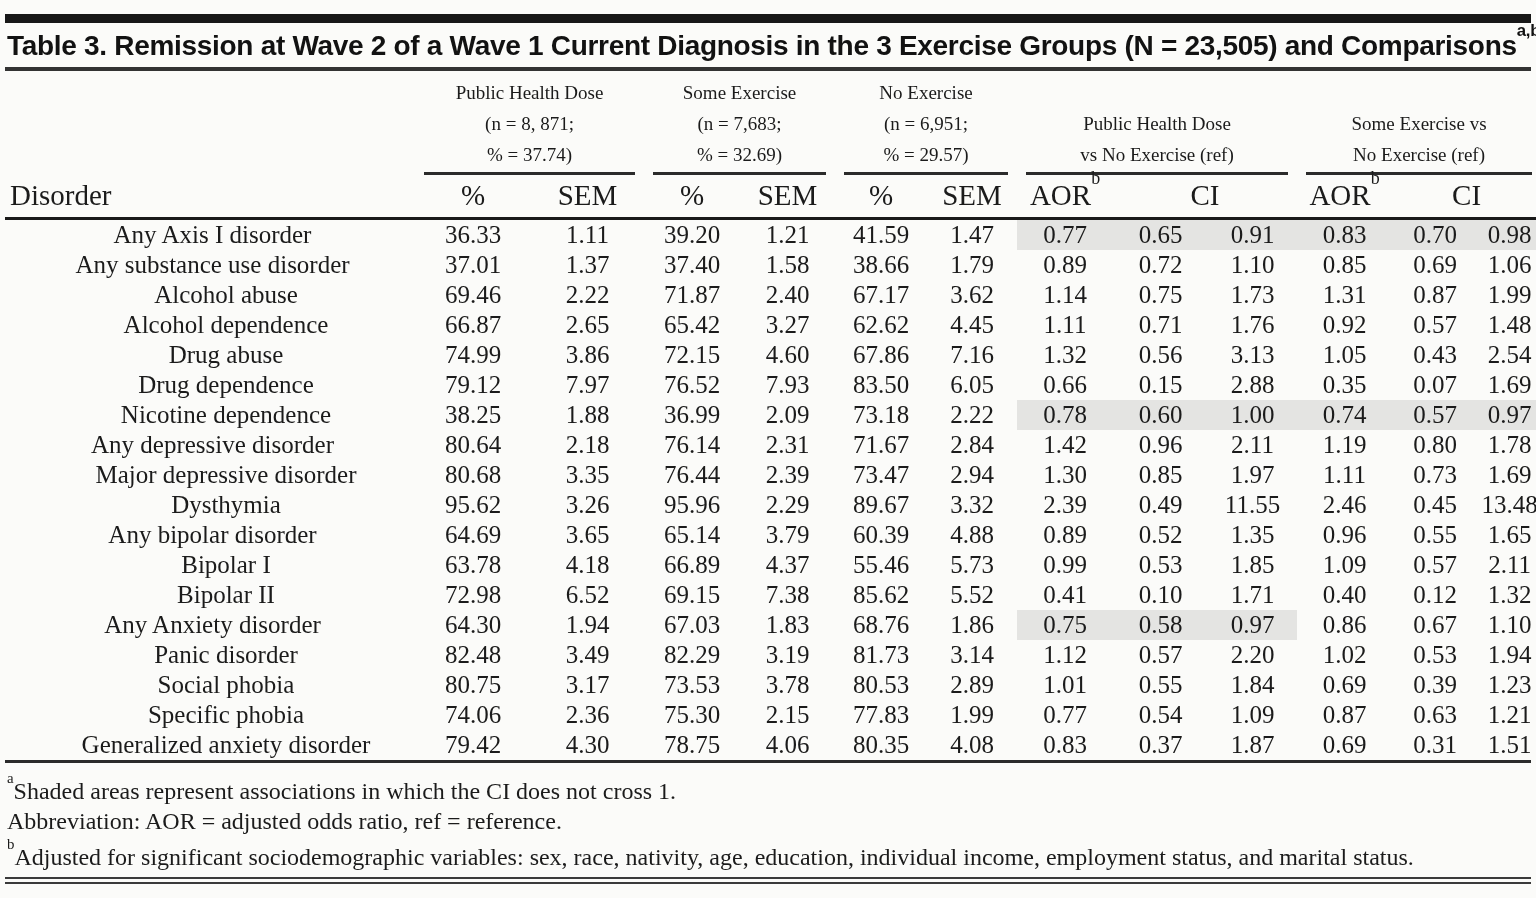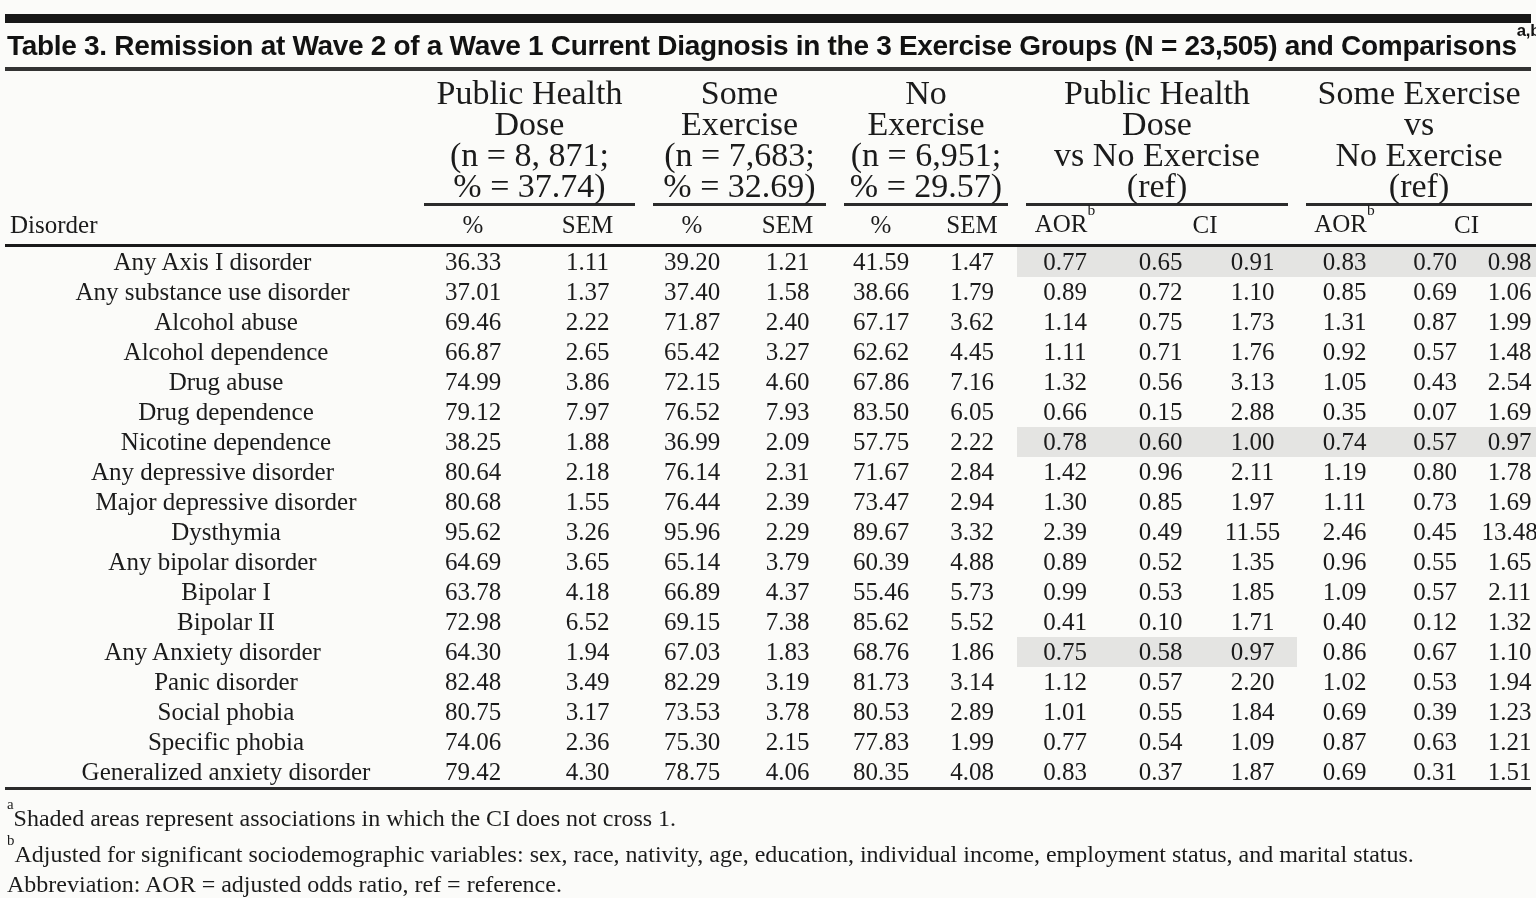--- a/index.html
+++ b/index.html
@@ -36,26 +36,26 @@
 
   thead th.gcell { vertical-align: bottom; padding-top: 6px; }
   .rulewrap {
     border-bottom: 3px solid #2b2b2b;
     padding-bottom: 2px;
     margin: 0 9px;
   }
   .gname {
     white-space: pre-line;
     text-align: center;
-    font-size: 34px;
+    font-size: 19px;
     line-height: 31px;
   }
 
   tr.subrow th {
-    font-size: 25px;
+    font-size: 29px;
     vertical-align: bottom;
     text-align: center;
     padding: 3px 0 5px 0;
     border-bottom: 3px solid #1a1a1a;
     white-space: nowrap;
   }
   tr.subrow th.disorder-h { text-align: left; padding-left: 5px; }
   tr.subrow sup { font-size: 0.62em; position: relative; top: -0.55em; }
 
   tbody td {
@@ -250,21 +250,21 @@
           <td>0.35</td>
           <td>0.07</td>
           <td>1.69</td>
         </tr>
         <tr>
           <td class="disorder indent">Nicotine dependence</td>
           <td>38.25</td>
           <td>1.88</td>
           <td>36.99</td>
           <td>2.09</td>
-          <td>57.75</td>
+          <td>73.18</td>
           <td>2.22</td>
           <td class="shaded">0.78</td>
           <td class="shaded">0.60</td>
           <td class="shaded">1.00</td>
           <td class="shaded">0.74</td>
           <td class="shaded">0.57</td>
           <td class="shaded">0.97</td>
         </tr>
         <tr>
           <td class="disorder">Any depressive disorder</td>
@@ -277,21 +277,21 @@
           <td>1.42</td>
           <td>0.96</td>
           <td>2.11</td>
           <td>1.19</td>
           <td>0.80</td>
           <td>1.78</td>
         </tr>
         <tr>
           <td class="disorder indent">Major depressive disorder</td>
           <td>80.68</td>
-          <td>1.55</td>
+          <td>3.35</td>
           <td>76.44</td>
           <td>2.39</td>
           <td>73.47</td>
           <td>2.94</td>
           <td>1.30</td>
           <td>0.85</td>
           <td>1.97</td>
           <td>1.11</td>
           <td>0.73</td>
           <td>1.69</td>
@@ -431,19 +431,19 @@
           <td>0.31</td>
           <td>1.51</td>
         </tr>
       </tbody>
   </table>
 
   <div class="mid-rule"></div>
 
   <div class="footnotes">
     <div class="fn"><sup>a</sup><span>Shaded areas represent associations in which the CI does not cross 1.</span></div>
+    <div class="fn"><span>Abbreviation: AOR = adjusted odds ratio, ref = reference.</span></div>
     <div class="fn"><sup>b</sup><span>Adjusted for significant sociodemographic variables: sex, race, nativity, age, education, individual income, employment status, and marital status.</span></div>
-    <div class="fn"><span>Abbreviation: AOR = adjusted odds ratio, ref = reference.</span></div>
   </div>
 
   <div class="bottom-rule"></div>
 
 </div>
 
 </body></html>

